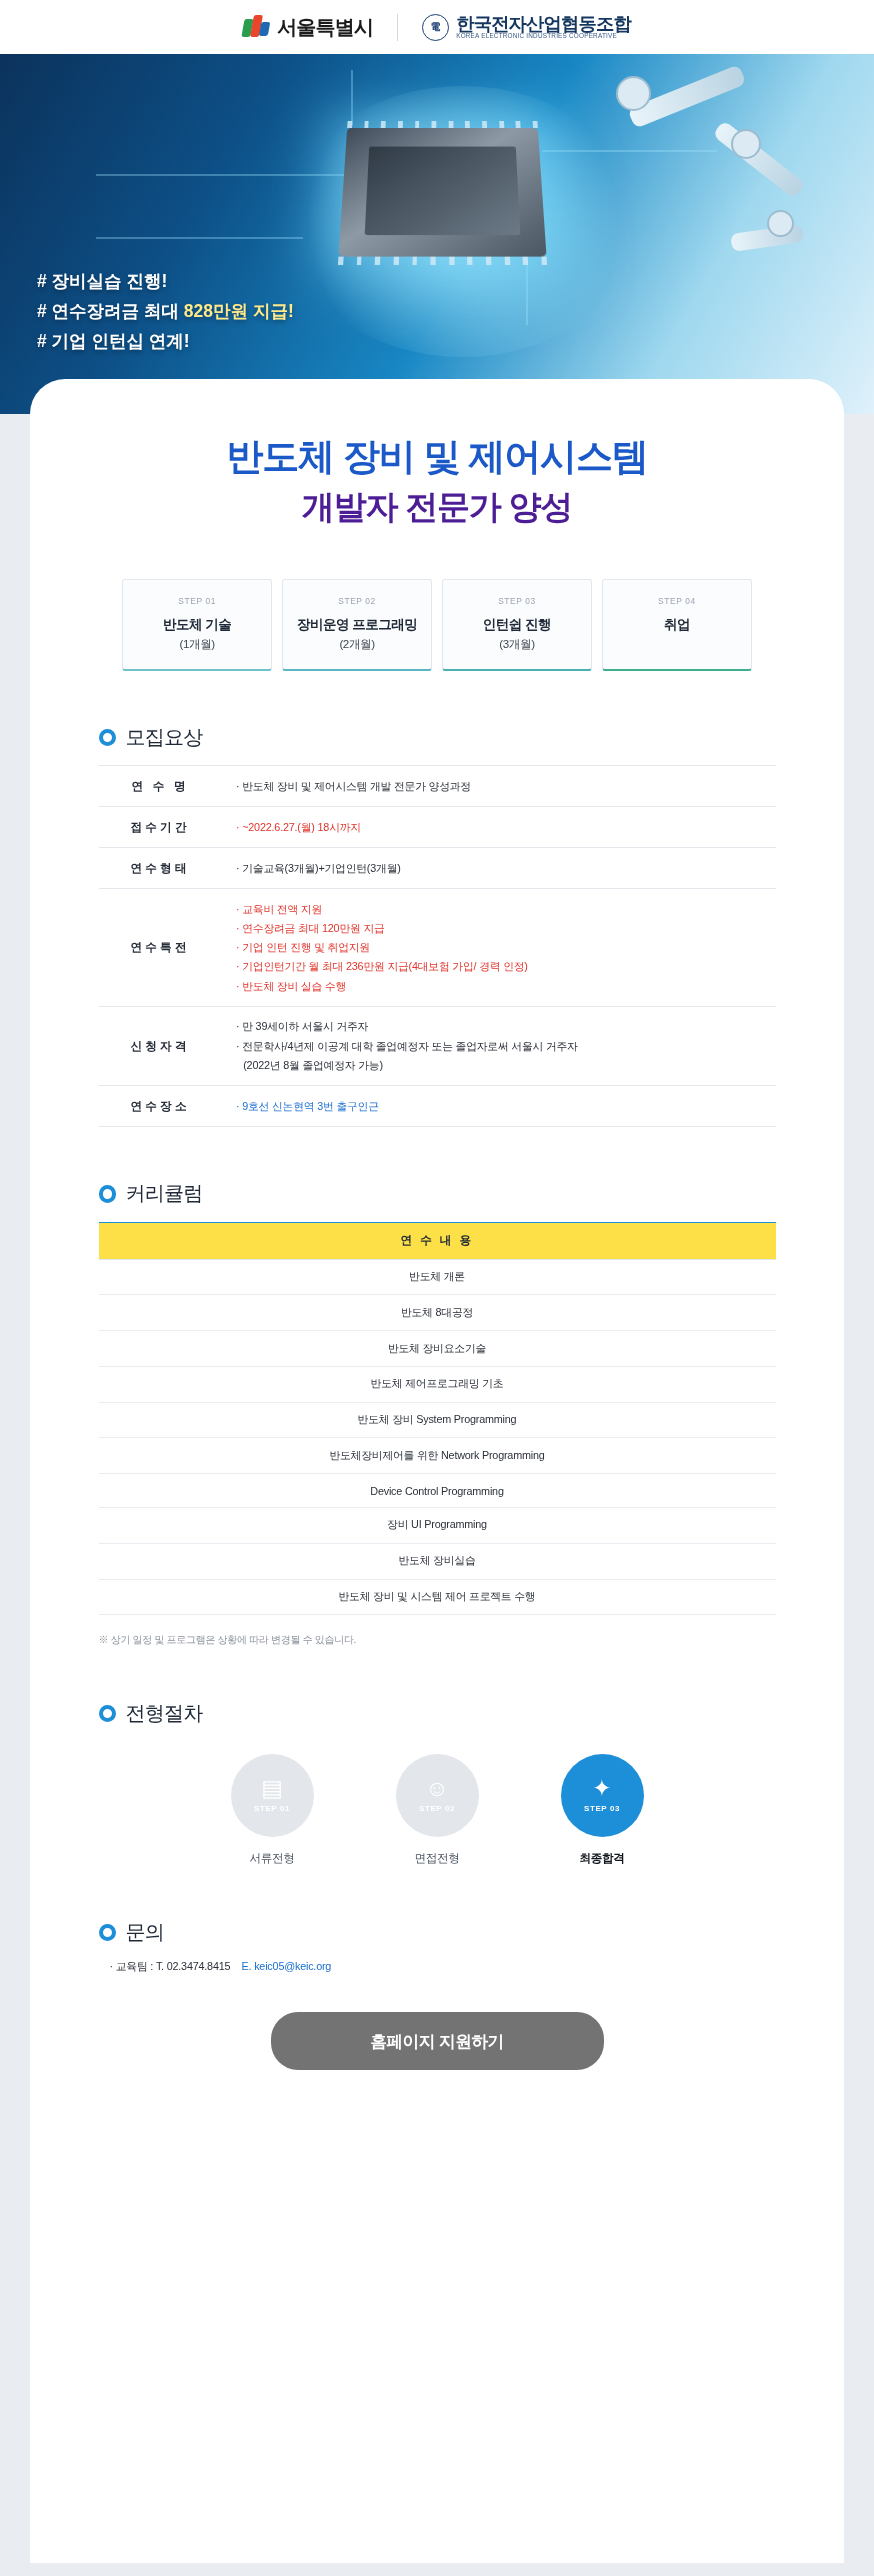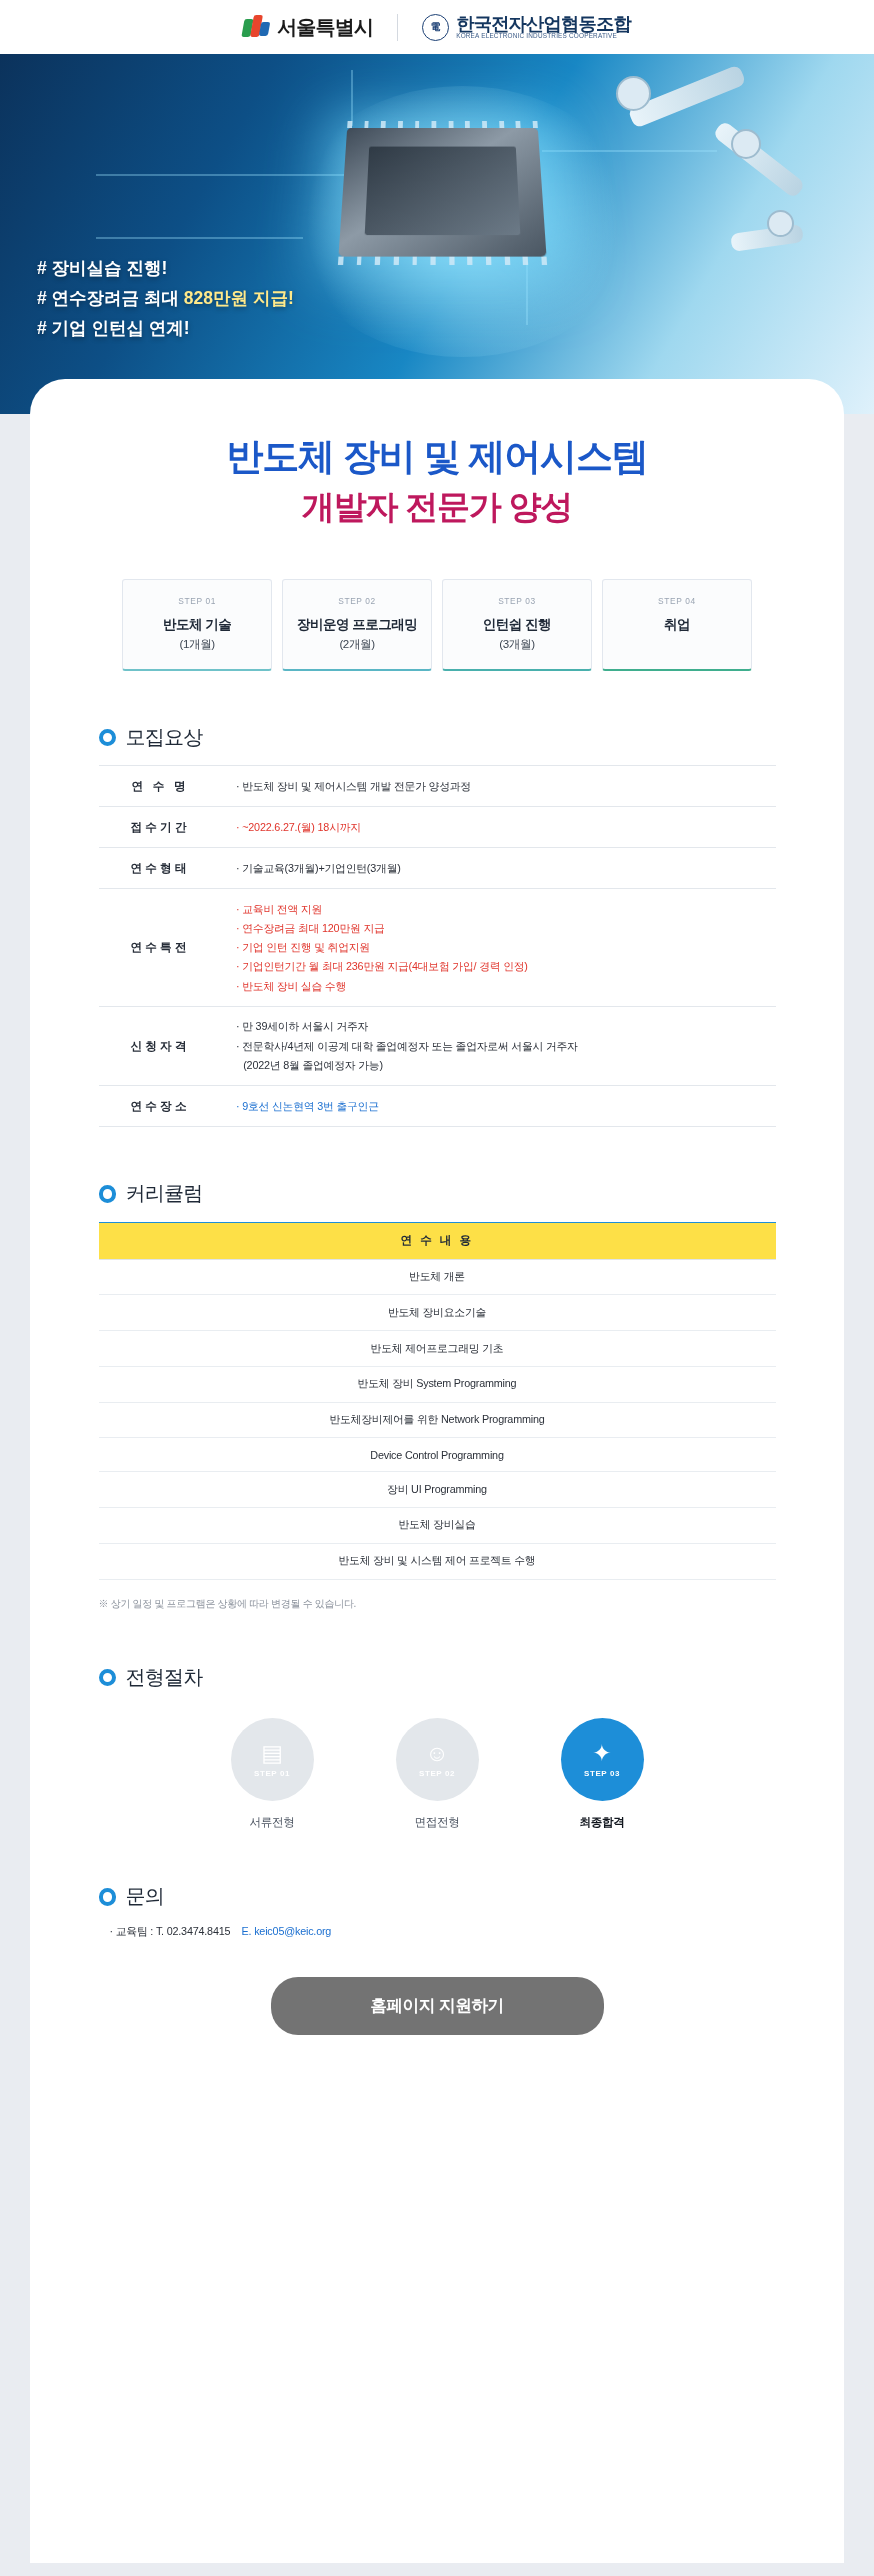--- a/index.html
+++ b/index.html
@@ -77,21 +77,21 @@
   .glow {
     position: absolute; border-radius: 50%;
     background: radial-gradient(circle, rgba(180,240,255,.85), rgba(180,240,255,0) 70%);
   }
   .robot-arm {
     position: absolute; right: 56px; top: 8px; width: 207px; height: 263px;
   }
   .arm-seg { position: absolute; background: linear-gradient(90deg,#e9f4fa,#b9d3e2); border-radius: 8px; }
   .arm-joint { position: absolute; border-radius: 50%; background: #dceaf3; border: 2.4px solid #9ebccf; }
   .hero-tags {
-    position: absolute; left: 37px; bottom: 71px; z-index: 4;
+    position: absolute; left: 37px; bottom: 58px; z-index: 4;
     color: #ffffff; font-size: 17.5px; font-weight: bold; line-height: 1.72;
     text-shadow: 0 1.6px 4.8px rgba(0,0,0,.35);
   }
   .hero-tags div span.hash { color: #ffffff; }
   .hero-tags div em { font-style: normal; color: #ffe98a; }
 
   
   .card {
     position: relative;
     margin: -35px auto 0;
@@ -103,21 +103,21 @@
   }
   .inner { width: 677px; margin: 0 auto; }
 
   .title-main {
     text-align: center;
     font-size: 37px; font-weight: bold; color: #1b58c8;
     letter-spacing: -1.2px; line-height: 1.34;
   }
   .title-sub {
     text-align: center;
-    font-size: 33px; font-weight: bold; color: #be185d;
+    font-size: 33px; font-weight: bold; color: #4c1d95;
     letter-spacing: -1.2px; margin-top: 3.2px;
   }
 
   
   .steps {
     display: flex; gap: 9.6px; margin: 49px auto 0; width: 630px;
   }
   .step {
     flex: 1; background: #fbfcfd; border: 0.8px solid #e2e7ee;
     border-bottom: 2.4px solid #6fc2c9;
@@ -368,20 +368,23 @@
         <thead>
           <tr>
             <th>연 수 내 용</th>
           </tr>
         </thead>
         <tbody>
           <tr>
               <td>반도체 개론</td>
             </tr>
           <tr>
+              <td>반도체 8대공정</td>
+            </tr>
+          <tr>
               <td>반도체 장비요소기술</td>
             </tr>
           <tr>
               <td>반도체 제어프로그래밍 기초</td>
             </tr>
           <tr>
               <td>반도체 장비 System Programming</td>
             </tr>
           <tr>
               <td>반도체장비제어를 위한 Network Programming</td>

